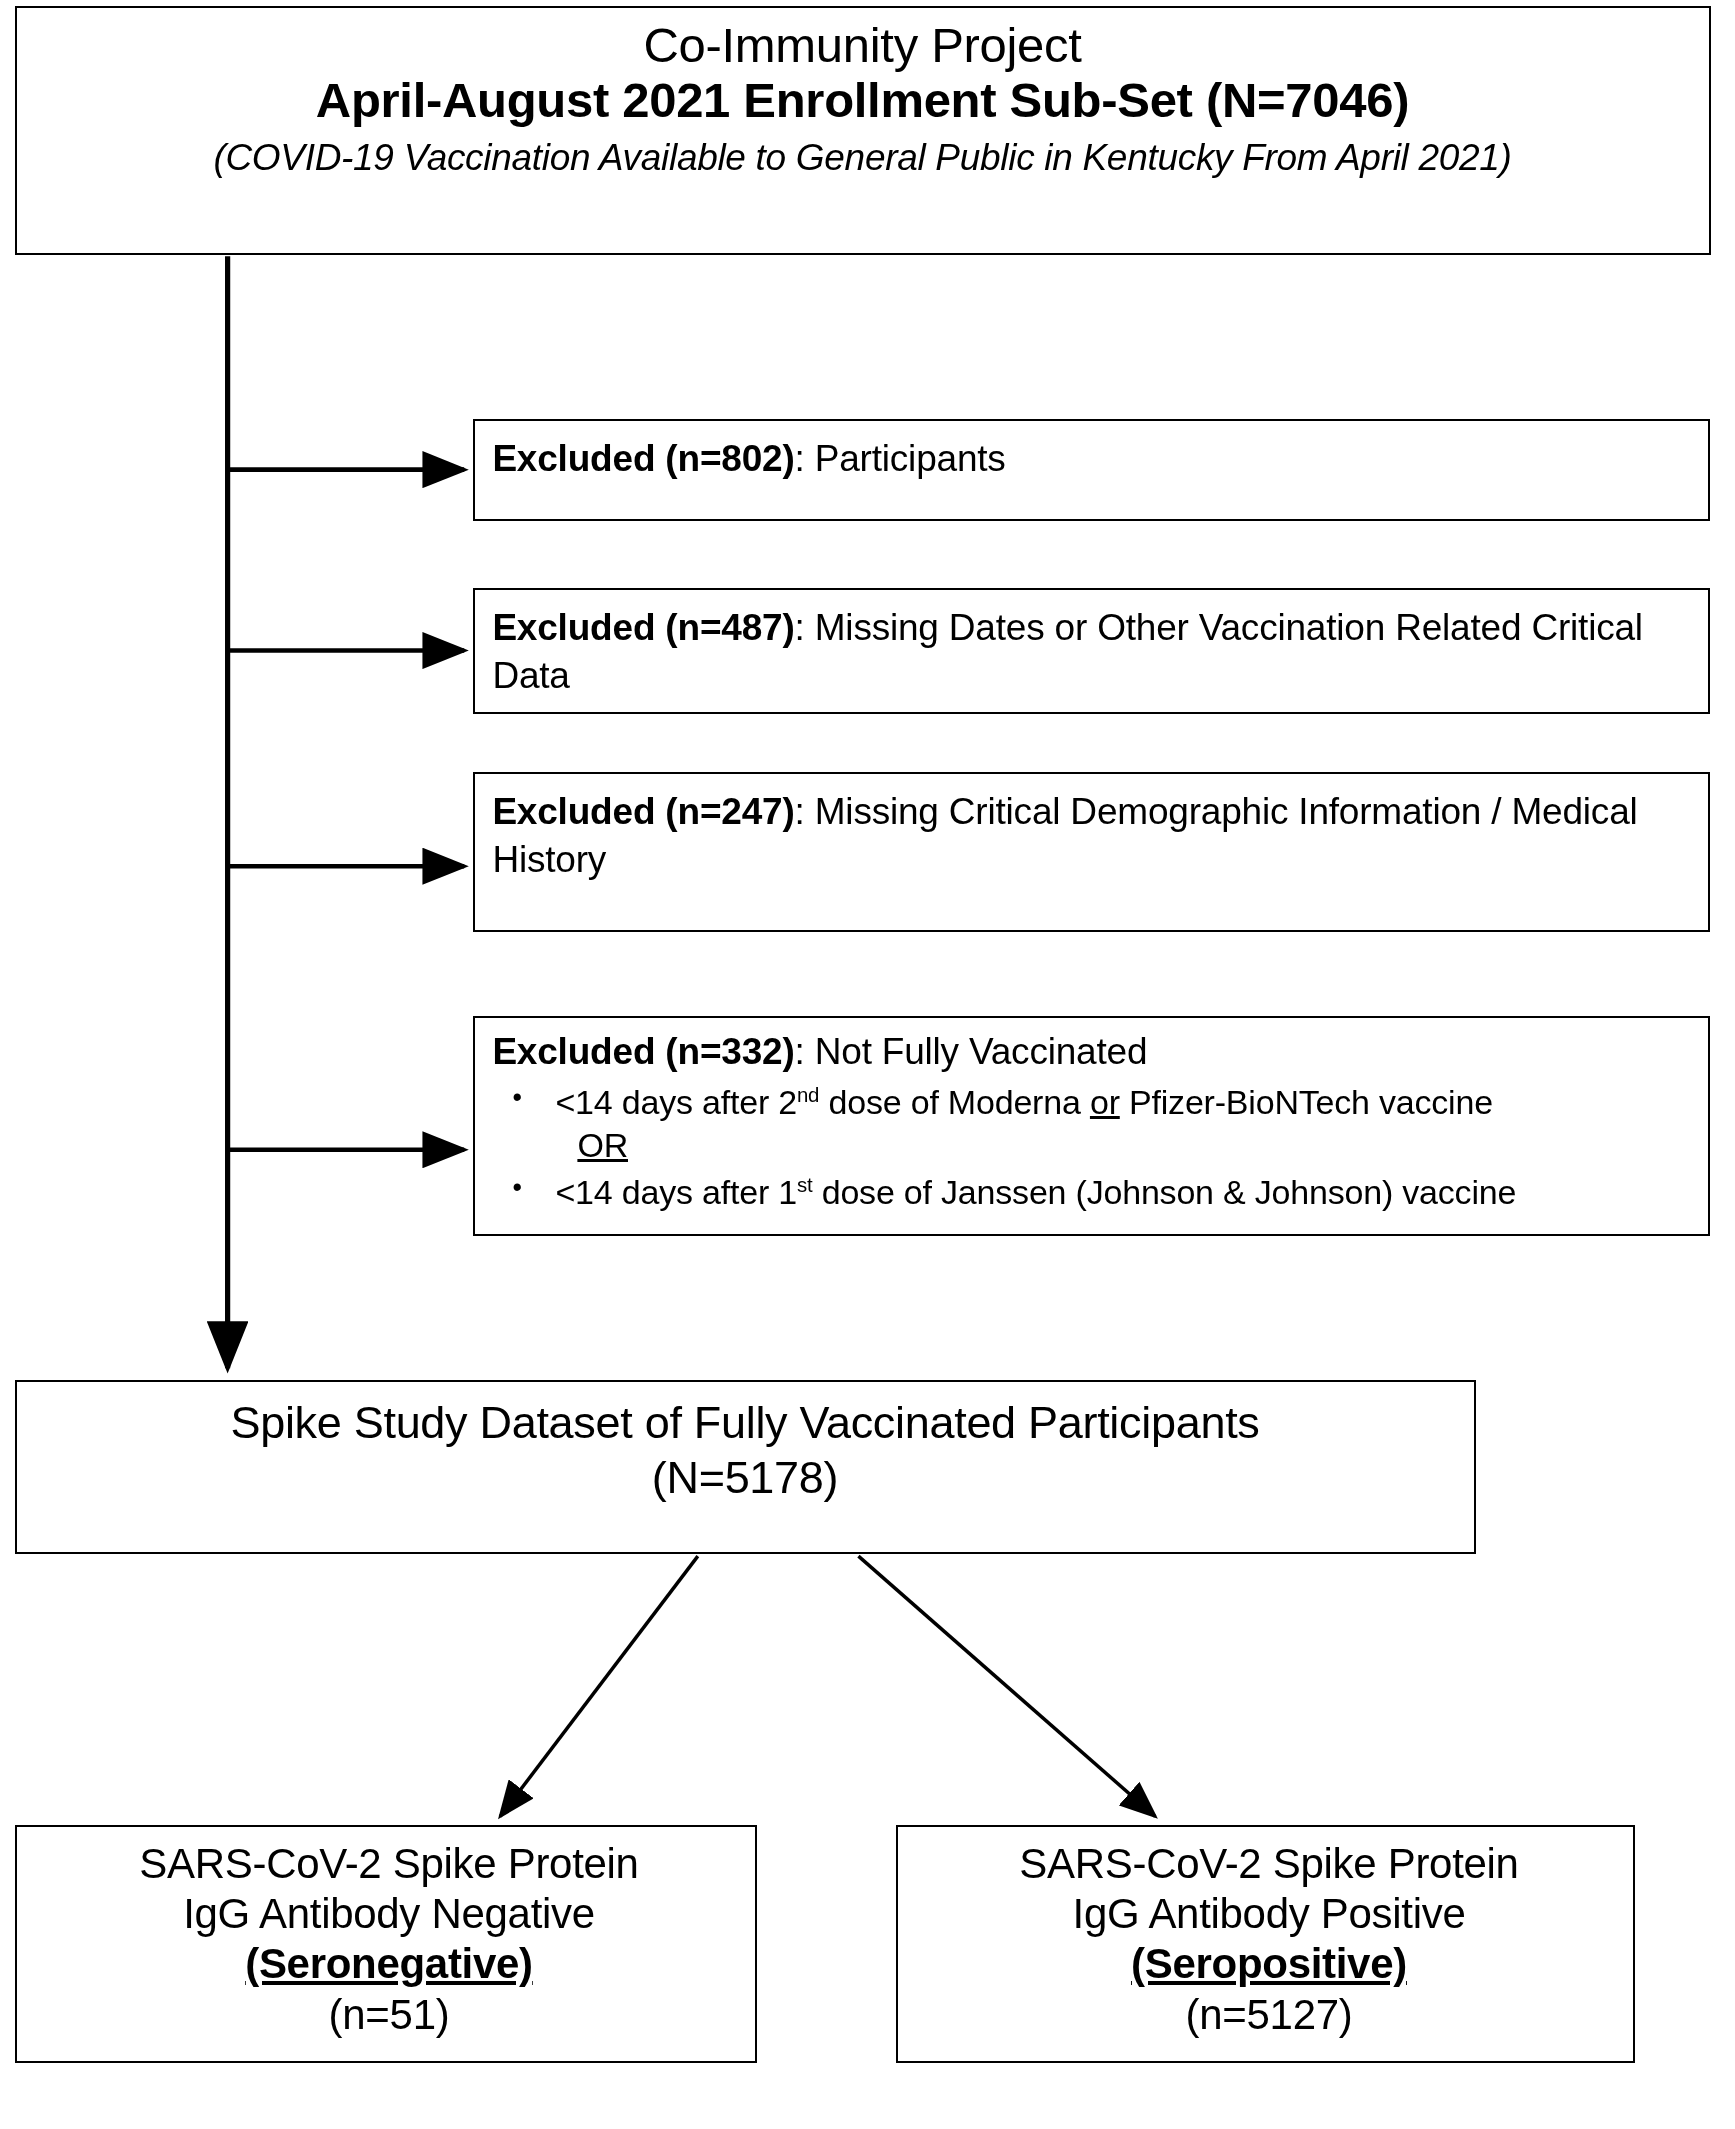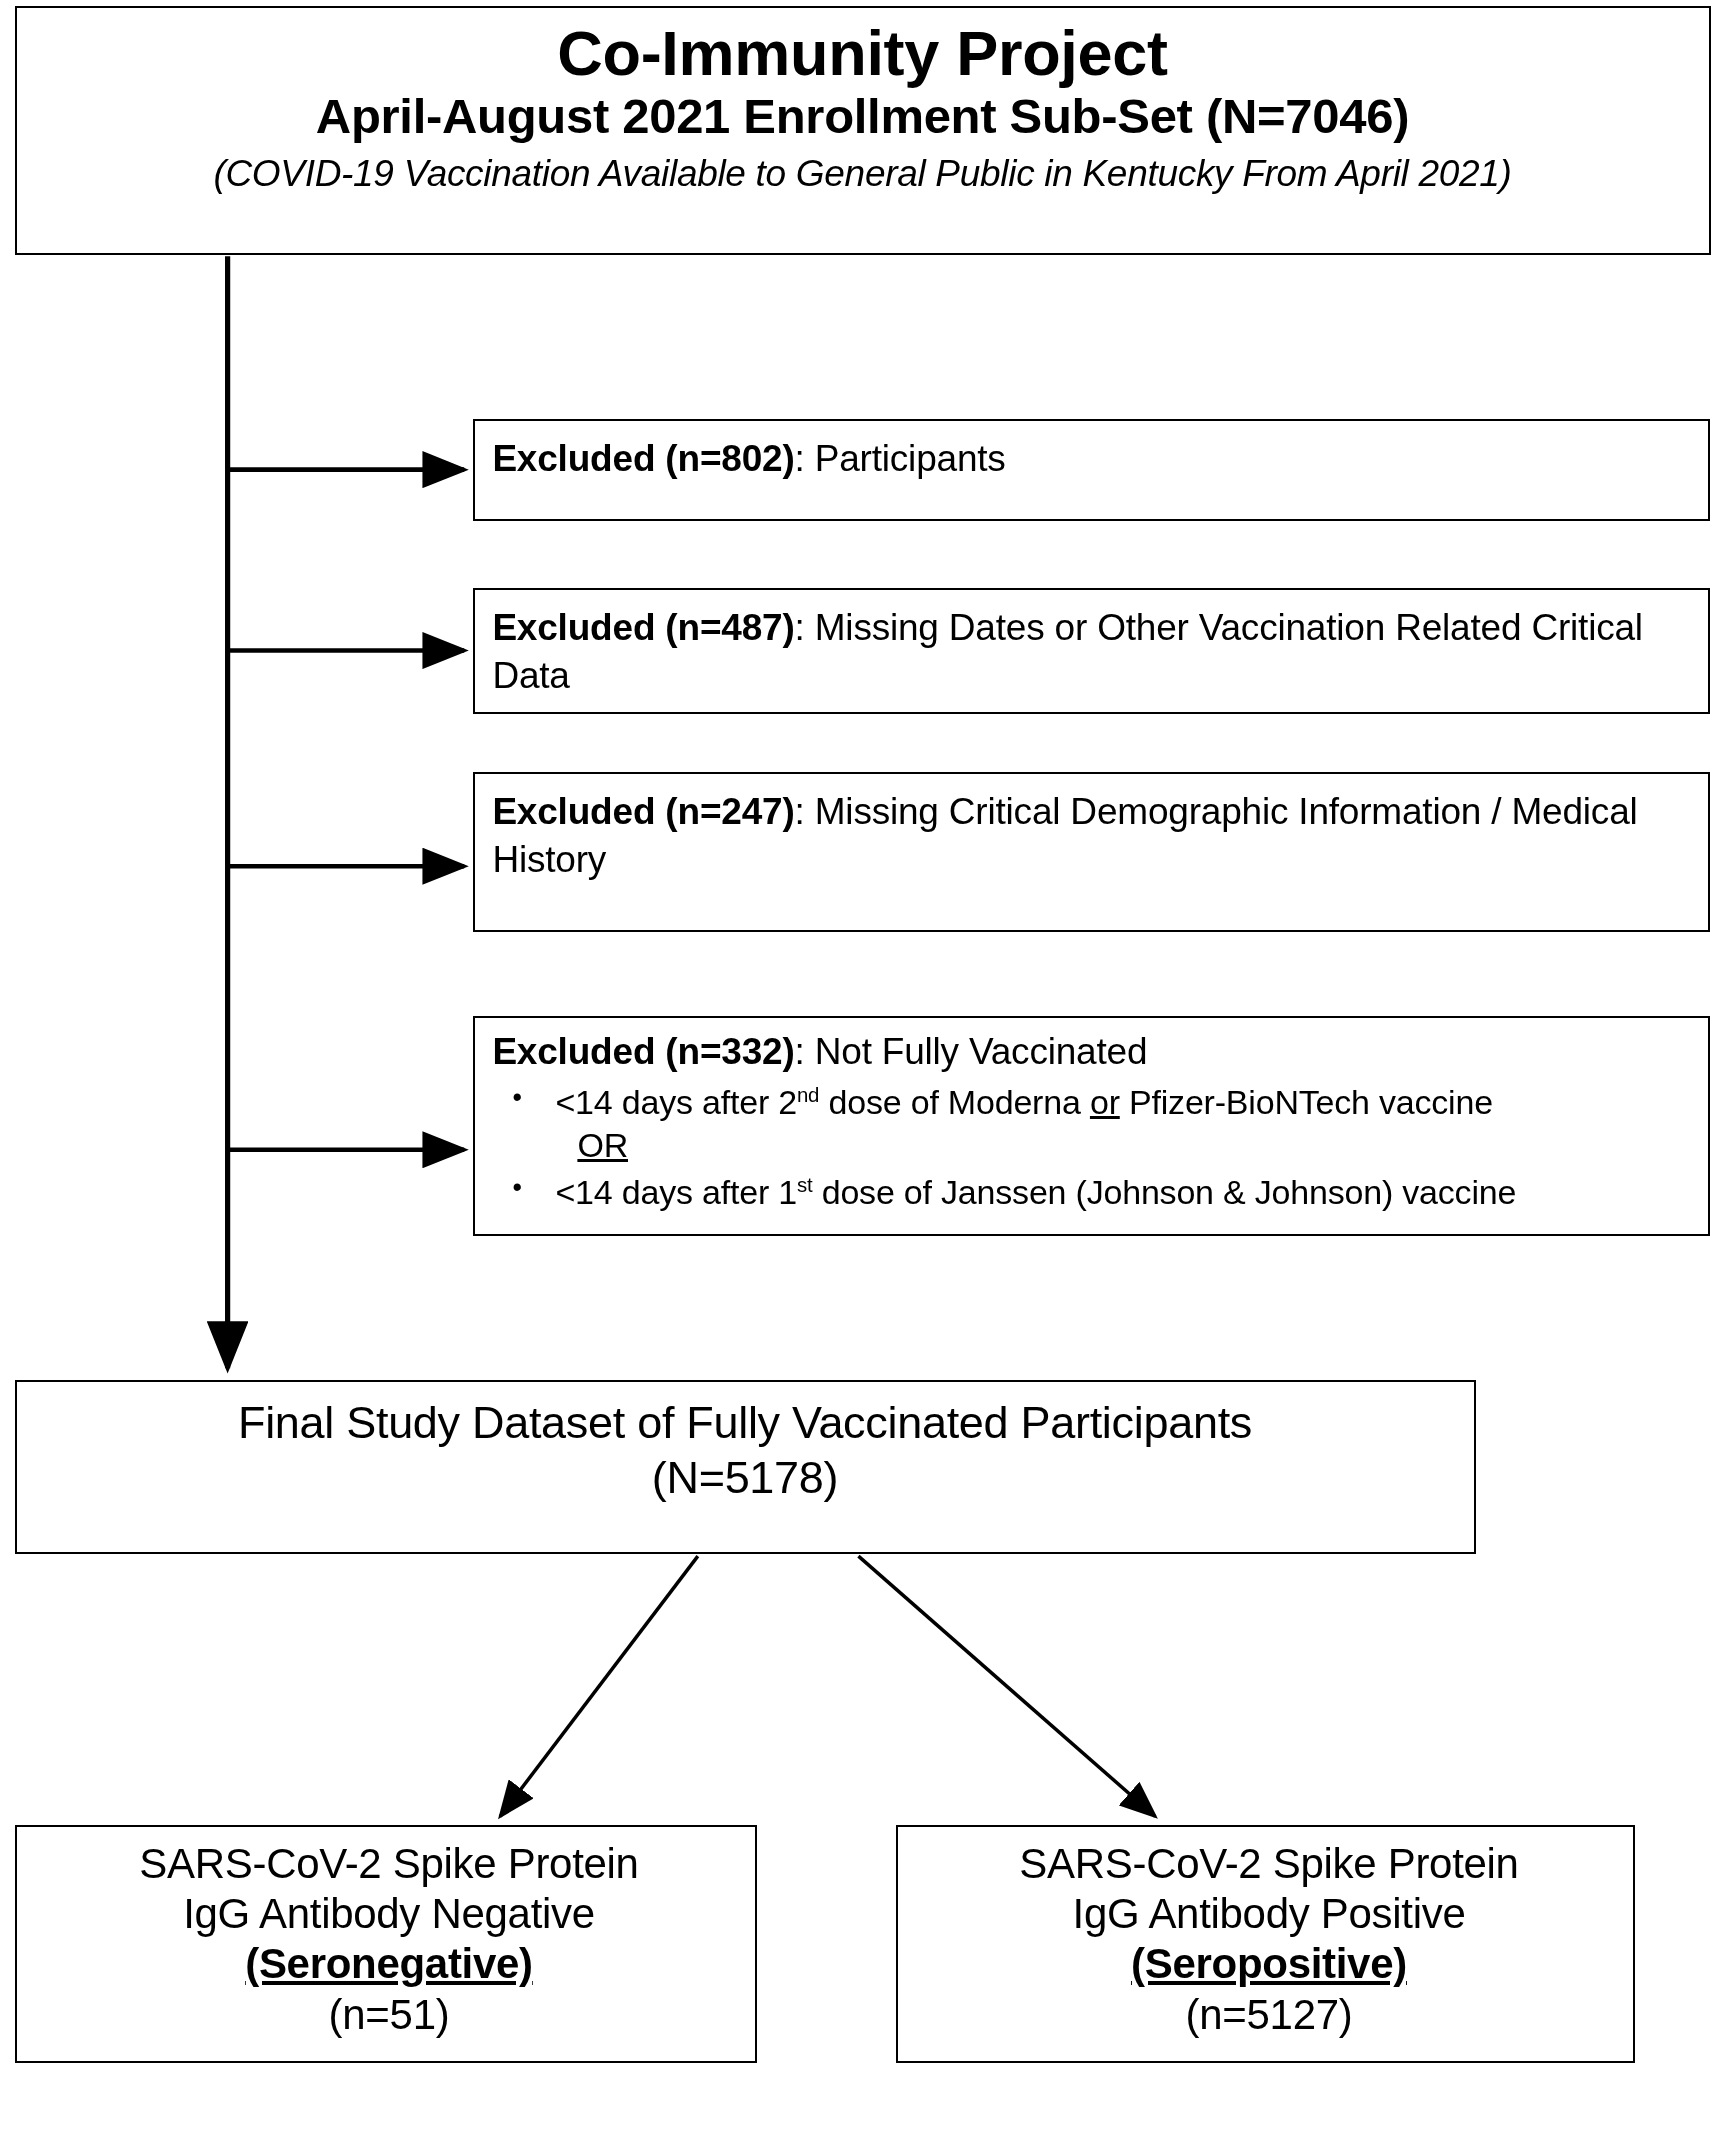--- a/index.html
+++ b/index.html
@@ -27,22 +27,22 @@
   
   #header-box {
     left: 14.5px;
     top: 5.8px;
     width: 1696px;
     height: 249px;
     text-align: center;
     padding: 10.4px 15px 5.8px 15px;
   }
   .hdr-line1 {
-    font-size: 63px;
-    font-weight: bold;
+    font-size: 49px;
+    font-weight: normal;
     line-height: 1.12;
     letter-spacing: -0.3px;
   }
   .hdr-line2 {
     font-size: 49px;
     font-weight: bold;
     line-height: 1.12;
     letter-spacing: -0.3px;
   }
   .hdr-line3 {
@@ -207,21 +207,21 @@
         <span>&lt;14 days after 2</span><sup>nd</sup><span> dose of Moderna </span><span class="u">or</span><span> Pfizer-BioNTech vaccine</span>
         <span class="or-line u">OR</span>
       </li>
       <li>
         <span>&lt;14 days after 1</span><sup>st</sup><span> dose of Janssen (Johnson &amp; Johnson) vaccine</span>
       </li>
     </ul>
   </div>
 
   <div class="box" id="final-box">
-    <div class="final-line">Final Study Dataset of Fully Vaccinated Participants</div>
+    <div class="final-line">Spike Study Dataset of Fully Vaccinated Participants</div>
     <div class="final-line">(N=5178)</div>
   </div>
 
   <div class="box outcome-box" id="outcome-box-neg">
     <div class="outcome-line">SARS-CoV-2 Spike Protein</div>
     <div class="outcome-line">IgG Antibody Negative</div>
     <div class="outcome-line emph">(Seronegative)</div>
     <div class="outcome-line">(n=51)</div>
   </div>
 

